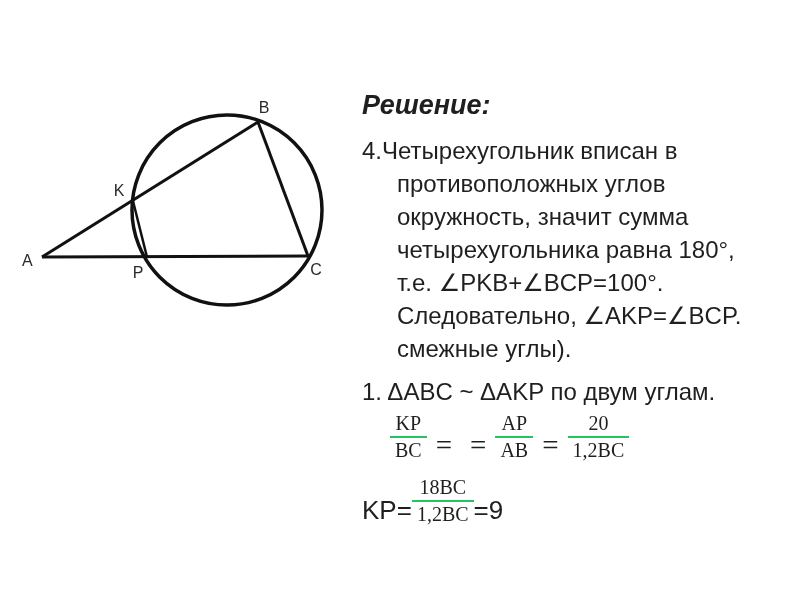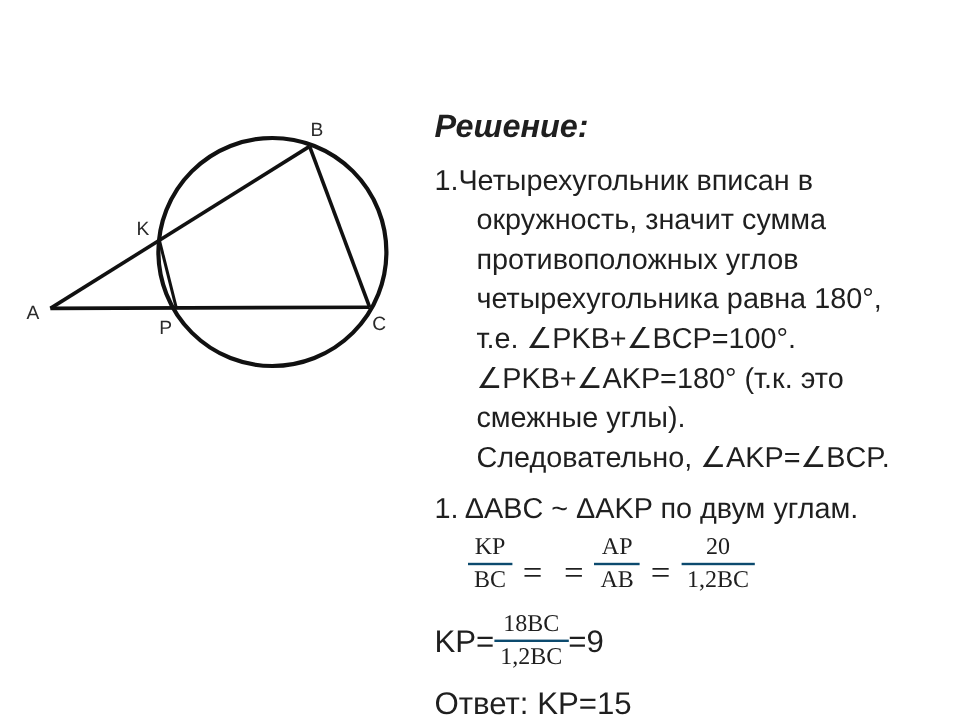--- a/index.html
+++ b/index.html
@@ -61,30 +61,30 @@
   }
   .frac {
     display: inline-flex;
     flex-direction: column;
     align-items: center;
     font-family: "Liberation Serif", "DejaVu Serif", serif;
     font-size: 20px;
     line-height: 1.15;
   }
   .frac .num { padding: 0 5px 1px; }
-  .frac .den { border-top: 2px solid #0c4a6e; padding: 1px 5px 0; }
+  .frac .den { border-top: 2px solid #22c55e; padding: 1px 5px 0; }
   .eq {
     font-family: "Liberation Serif", "DejaVu Serif", serif;
     font-size: 29px;
     margin: 0 9px;
   }
   .kp-line {
     margin-top: 14px;
     display: flex;
-    align-items: center;
+    align-items: flex-end;
     font-size: 26px;
     white-space: nowrap;
   }
   .answer {
     margin-top: 12px;
     font-size: 26px;
     white-space: nowrap;
   }
 </style>
 </head>
@@ -106,28 +106,27 @@
   <text x="119" y="196" text-anchor="middle">K</text>
   <text x="138" y="278" text-anchor="middle">P</text>
   <text x="316" y="275" text-anchor="middle">C</text>
 </svg>
 
 <div class="solution">
 
   <div class="title">Решение:</div>
 
   <div class="step1">
-    <div class="tline">1.Четырехугольник вписан в</div>
+    <div class="tline">4.Четырехугольник вписан в</div>
+    <div class="tline hang">противоположных углов</div>
     <div class="tline hang">окружность, значит сумма</div>
-    <div class="tline hang">противоположных углов</div>
     <div class="tline hang">четырехугольника равна 180°,</div>
     <div class="tline hang">т.е. ∠PKB+∠BCP=100°.</div>
-    <div class="tline hang">∠PKB+∠AKP=180° (т.к. это</div>
+    <div class="tline hang">Следовательно, ∠AKP=∠BCP.</div>
     <div class="tline hang">смежные углы).</div>
-    <div class="tline hang">Следовательно, ∠AKP=∠BCP.</div>
   </div>
 
   <div class="step2">1. ΔABC ~ ΔAKP по двум углам.</div>
 
   <div class="proportion">
     <span class="frac">
       <span class="num">KP</span>
       <span class="den">BC</span>
     </span>
     <span class="eq">=</span>
@@ -145,15 +144,14 @@
 
   <div class="kp-line">
     <span>KP=</span>
     <span class="frac">
       <span class="num">18BC</span>
       <span class="den">1,2BC</span>
     </span>
     <span>=9</span>
   </div>
 
-  <div class="answer">Ответ: KP=15</div>
 
 </div>
 
 </body></html>

